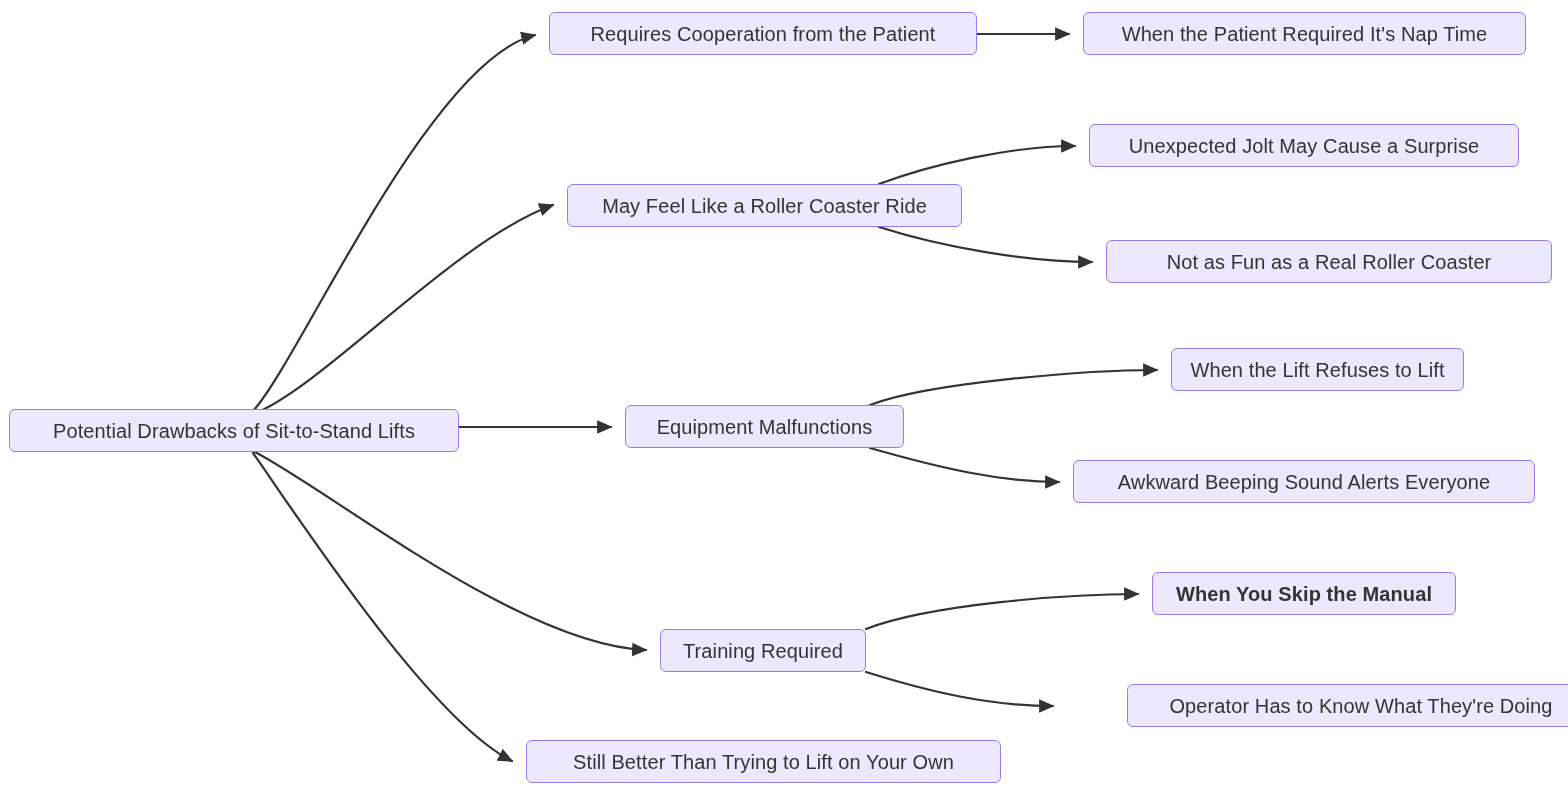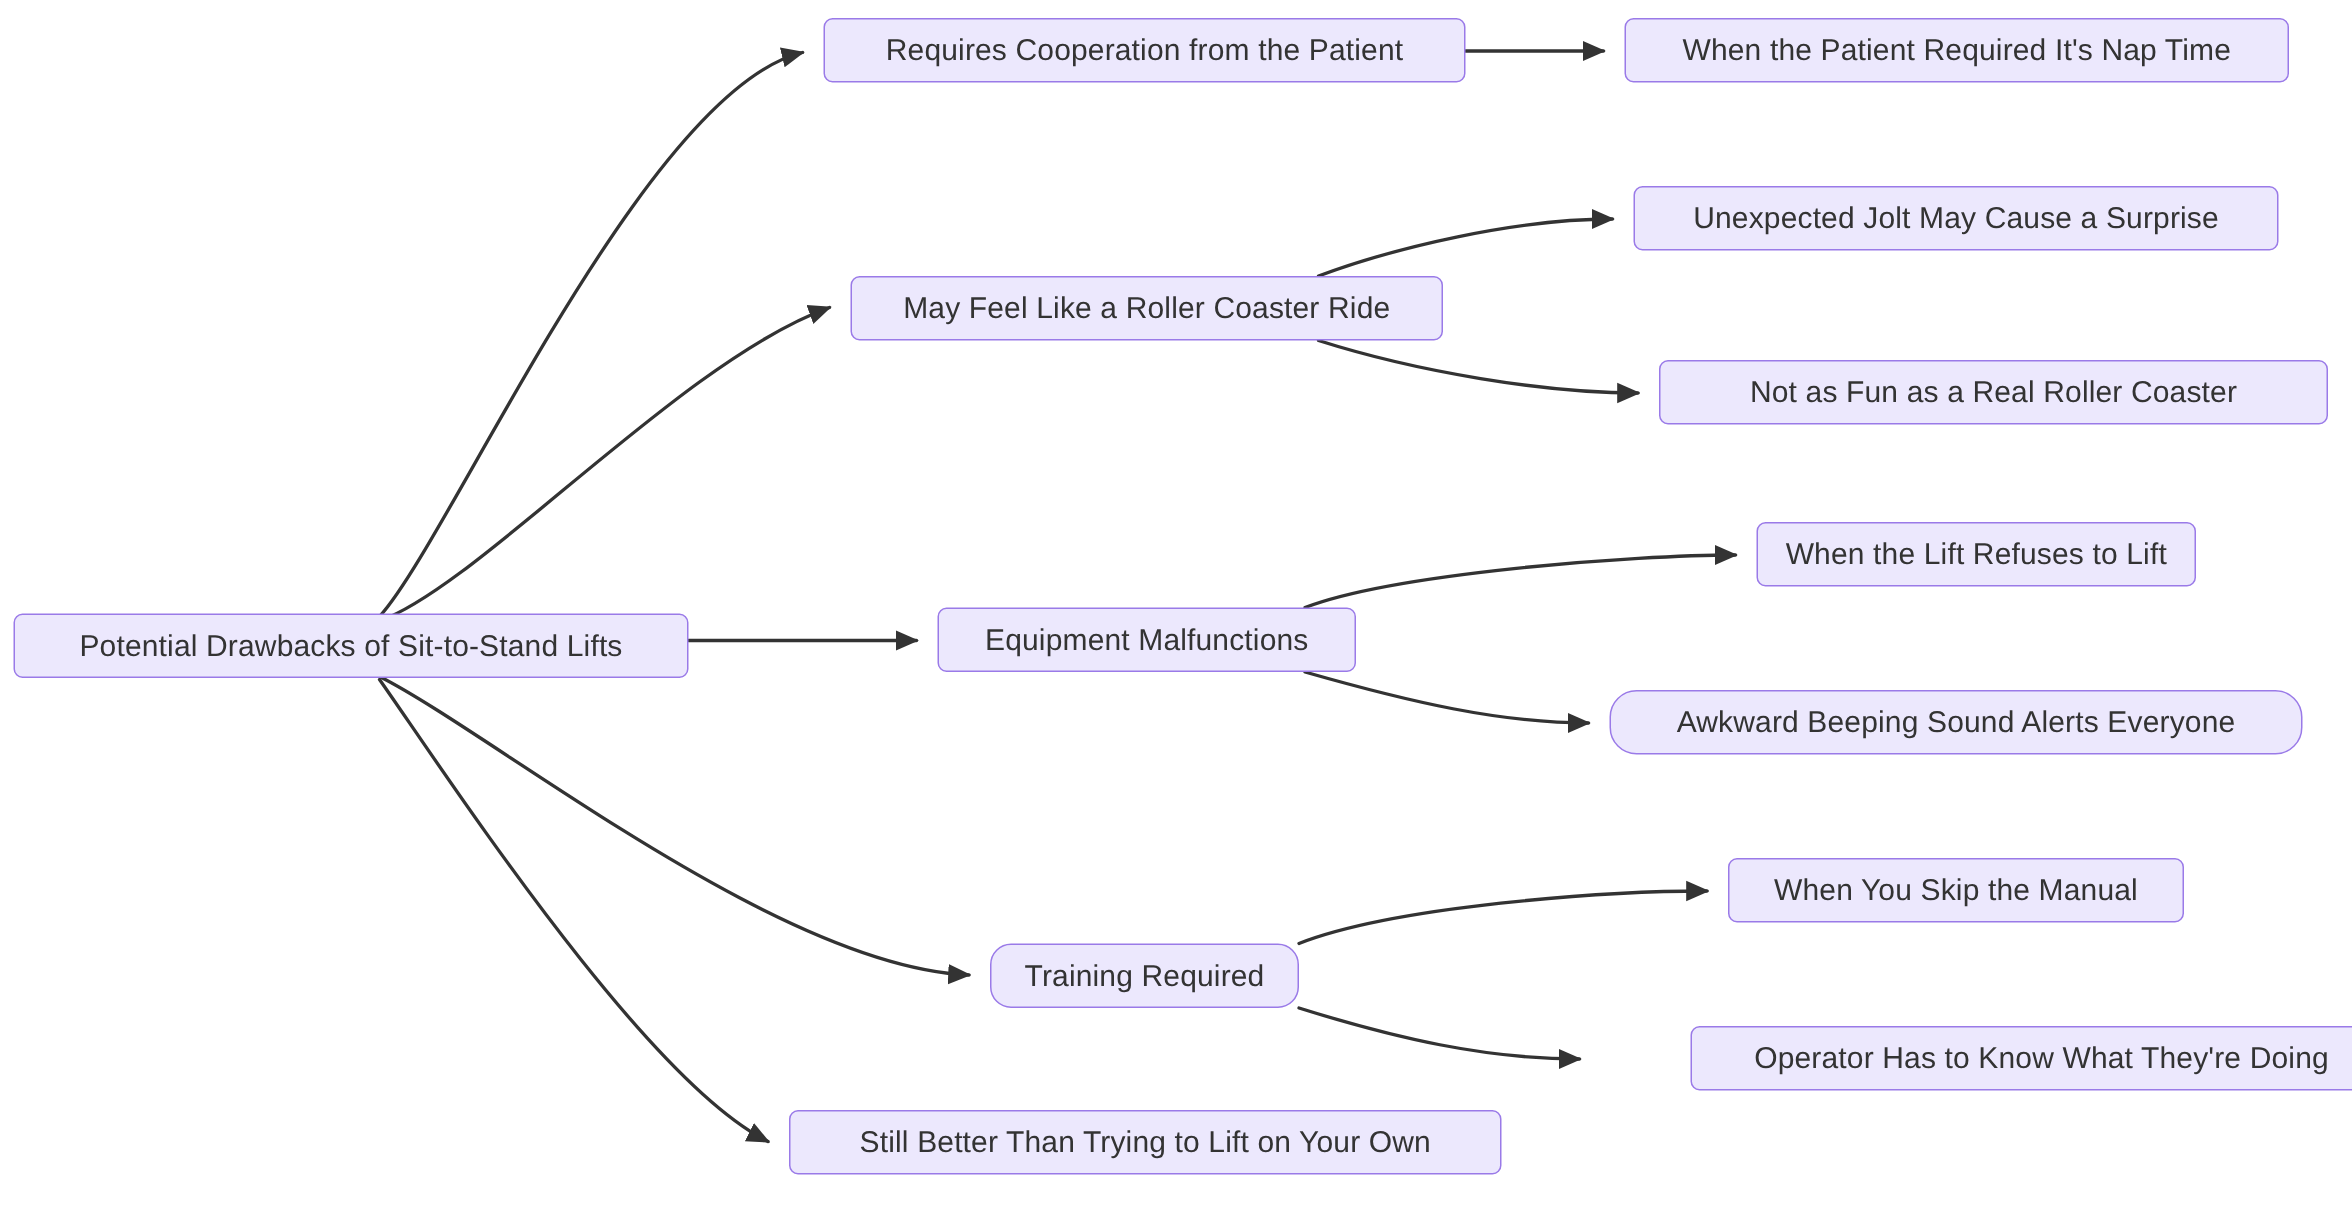--- a/index.html
+++ b/index.html
@@ -69,20 +69,20 @@
 
   <div id="node-layer">
       <div class="node" style="left: 9px; top: 409px; width: 450px; height: 43px;">Potential Drawbacks of Sit-to-Stand Lifts</div>
       <div class="node" style="left: 549px; top: 12px; width: 428px; height: 43px;">Requires Cooperation from the Patient</div>
       <div class="node" style="left: 1083px; top: 12px; width: 443px; height: 43px;">When the Patient Required It's Nap Time</div>
       <div class="node" style="left: 567px; top: 184px; width: 395px; height: 43px;">May Feel Like a Roller Coaster Ride</div>
       <div class="node" style="left: 1089px; top: 124px; width: 430px; height: 43px;">Unexpected Jolt May Cause a Surprise</div>
       <div class="node" style="left: 1106px; top: 240px; width: 446px; height: 43px;">Not as Fun as a Real Roller Coaster</div>
       <div class="node" style="left: 625px; top: 405px; width: 279px; height: 43px;">Equipment Malfunctions</div>
       <div class="node" style="left: 1171px; top: 348px; width: 293px; height: 43px;">When the Lift Refuses to Lift</div>
-      <div class="node" style="left: 1073px; top: 460px; width: 462px; height: 43px; border-radius: 18px;">Awkward Beeping Sound Alerts Everyone</div>
-      <div class="node" style="left: 660px; top: 629px; width: 206px; height: 43px; border-radius: 14px;">Training Required</div>
-      <div class="node" style="left: 1152px; top: 572px; width: 304px; height: 43px;">When You Skip the Manual</div>
+      <div class="node" style="left: 1073px; top: 460px; width: 462px; height: 43px;">Awkward Beeping Sound Alerts Everyone</div>
+      <div class="node" style="left: 660px; top: 629px; width: 206px; height: 43px;">Training Required</div>
+      <div class="node" style="left: 1152px; top: 572px; width: 304px; height: 43px; font-weight: bold;">When You Skip the Manual</div>
       <div class="node" style="left: 1127px; top: 684px; width: 468px; height: 43px;">Operator Has to Know What They're Doing</div>
       <div class="node" style="left: 526px; top: 740px; width: 475px; height: 43px;">Still Better Than Trying to Lift on Your Own</div>
     </div>
 
 </div>
 
 </body></html>

